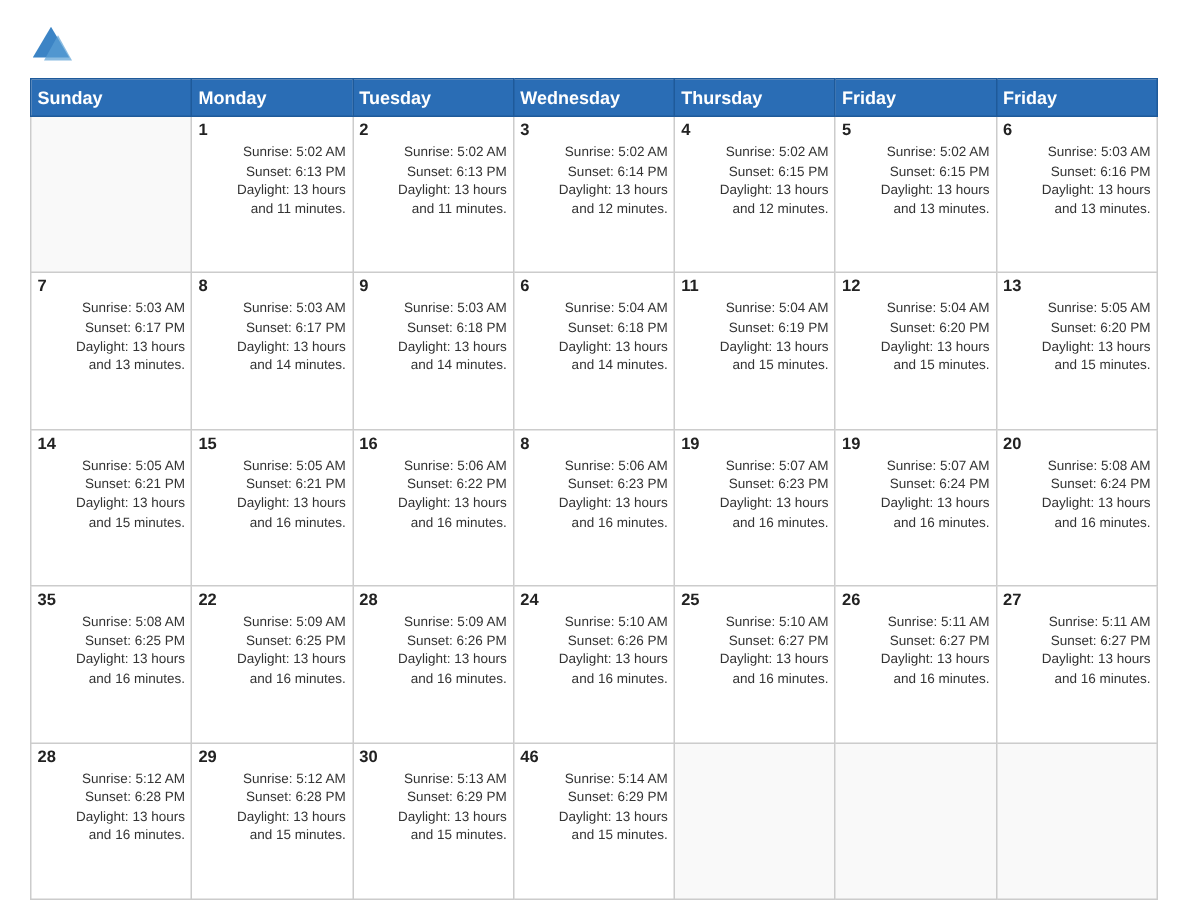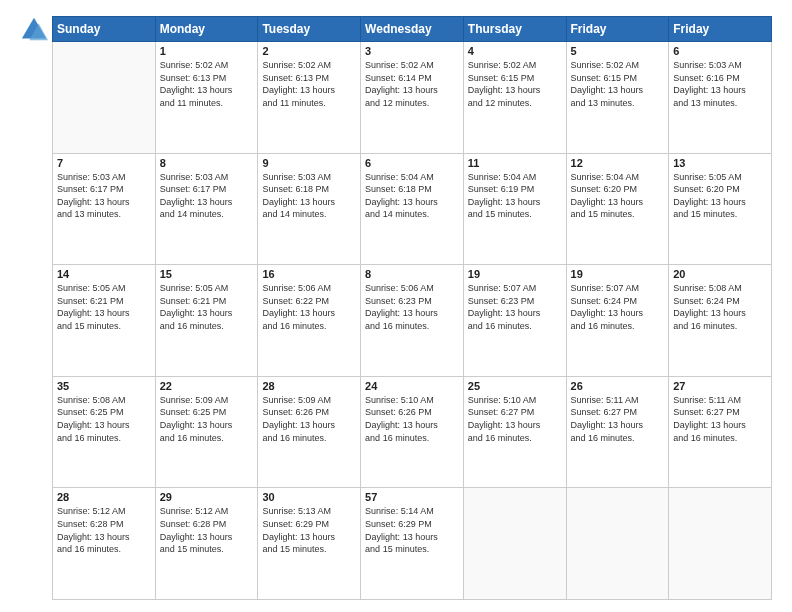--- a/index.html
+++ b/index.html
@@ -8,21 +8,21 @@
       height: 612px;
       background: #fff;
       font-family: Arial, sans-serif;
       overflow: hidden;
     }
     .page {
       width: 792px;
       height: 612px;
       padding: 16px 20px 12px 20px;
       display: flex;
-      flex-direction: row;
+      flex-direction: column;
     }
     .header {
       display: flex;
       justify-content: space-between;
       align-items: flex-start;
       margin-bottom: 8px;
     }
     .logo {
       display: flex;
       align-items: center;
@@ -84,20 +84,21 @@
       font-size: 11px;
       font-weight: bold;
       color: #222;
       display: block;
       margin-bottom: 2px;
     }
     .day-info {
       font-size: 9px;
       color: #333;
       line-height: 1.4;
+      text-align: right;
     }
   </style>
 </head>
 <body>
 
 <div class="page">
   <div class="header">
     <div class="logo">
       <svg class="logo-icon" viewBox="0 0 30 30">
         <polygon points="15,2 28,24 2,24" fill="#1a6fbb" opacity="0.85"></polygon>
@@ -341,21 +342,21 @@
 and 15 minutes.</div>
           </td>
           <td>
             <span class="day-num">30</span>
             <div class="day-info" style="white-space: pre-line;">Sunrise: 5:13 AM
 Sunset: 6:29 PM
 Daylight: 13 hours
 and 15 minutes.</div>
           </td>
           <td>
-            <span class="day-num">57</span>
+            <span class="day-num">46</span>
             <div class="day-info" style="white-space: pre-line;">Sunrise: 5:14 AM
 Sunset: 6:29 PM
 Daylight: 13 hours
 and 15 minutes.</div>
           </td>
           <td class="empty"></td>
           <td class="empty"></td>
           <td class="empty"></td>
         </tr>
       </tbody>

